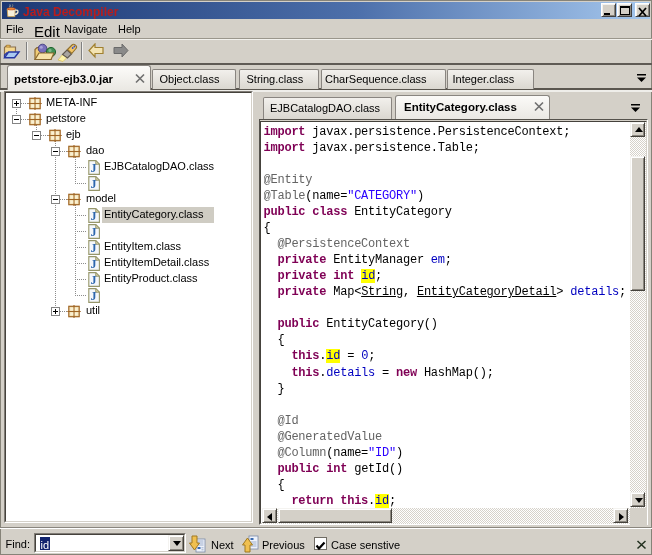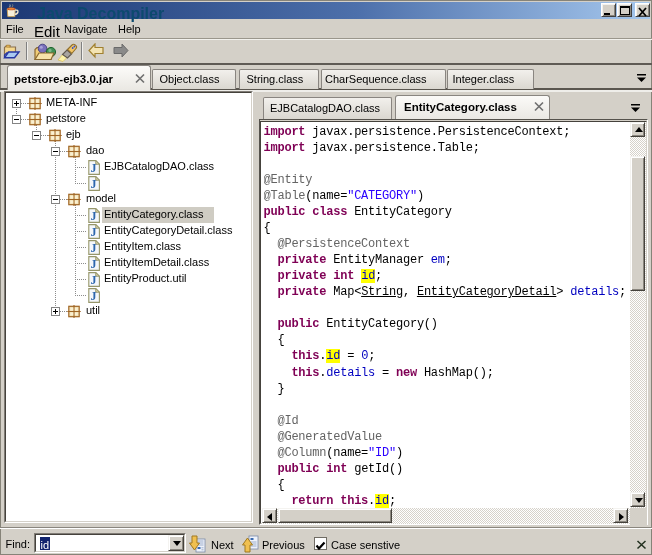--- a/index.html
+++ b/index.html
@@ -31,21 +31,21 @@
 
 <div class="abs" style="left:2px;top:2px;width:648px;height:17px;background:linear-gradient(to right,#1c3874,#4d70ab 55%,#a6c8ee)"></div>
 <svg class="abs" style="left:4px;top:3px" width="16" height="15" viewBox="0 0 16 15">
  <path d="M3.2 5.8 L11.2 5.8 L10.9 13.6 L3.8 13.6 Z" fill="#f6efdb" stroke="#caa258" stroke-width="0.9"></path>
  <path d="M11.2 7.2 Q14.4 6.6 13.9 9 Q13.4 11.2 10.8 11.3" fill="none" stroke="#efe6cd" stroke-width="1.4"></path>
  <ellipse cx="7.2" cy="5.9" rx="4" ry="1.4" fill="#c8501e"></ellipse>
  <ellipse cx="7.2" cy="5.7" rx="3.1" ry="1" fill="#e88838"></ellipse>
  <path d="M5.6 4.2 Q6.6 2.9 5.9 1.5" fill="none" stroke="#b0b8b0" stroke-width="1"></path>
  <path d="M8.2 3.9 Q9.2 2.7 8.6 1.4" fill="none" stroke="#808880" stroke-width="1"></path>
 </svg>
-<div class="abs" style="left:37px;top:4.5px;font-size:16px;font-weight:bold;color:#0c4a6e">Java Decompiler</div>
+<div class="abs" style="left:23px;top:4.5px;font-size:12px;font-weight:bold;color:#b91c1c">Java Decompiler</div>
 <div class="tb-btn" style="left:601px;top:3px">
     <div class="abs" style="left:2px;top:9px;width:6px;height:2px;background:#000"></div>
   </div>
 <div class="tb-btn" style="left:617px;top:3px">
     <div class="abs" style="left:2px;top:1.5px;width:10px;height:9px;border:1.5px solid #000;border-top-width:2.5px"></div>
   </div>
 <div class="tb-btn" style="left:635px;top:3px"><svg width="13" height="12">
       <path d="M3 2 L10 10 M10 2 L3 10" stroke="#000" stroke-width="1.8"></path>
     </svg></div>
 
@@ -246,24 +246,23 @@
 <path d="M7.8 0.6 L7.8 4.2 L11.4 4.2 Z" fill="#e0d8ae" stroke="#96966a" stroke-width="1"></path>
 <text x="5.6" y="12" font-family="Liberation Serif" font-size="12" font-weight="bold" fill="#2d66ad" text-anchor="middle">J</text>
 </svg>
 <div class="trow" style="left:40px;top:3px">META-INF</div>
 <div class="trow" style="left:40px;top:19px">petstore</div>
 <div class="trow" style="left:60px;top:35px">ejb</div>
 <div class="trow" style="left:80px;top:51px">dao</div>
 <div class="trow" style="left:98px;top:67px">EJBCatalogDAO.class</div>
 <div class="trow" style="left:80px;top:99px">model</div>
 <div class="trow" style="left:98px;top:115px">EntityCategory.class</div>
-<div class="trow" style="left:98px;top:131px">EntityCategoryDetail.class</div>
 <div class="trow" style="left:98px;top:147px">EntityItem.class</div>
 <div class="trow" style="left:98px;top:163px">EntityItemDetail.class</div>
-<div class="trow" style="left:98px;top:179px">EntityProduct.util</div>
+<div class="trow" style="left:98px;top:179px">EntityProduct.class</div>
 <div class="trow" style="left:80px;top:211px">util</div>
 </div>
 
 <div class="itab" style="left:263px;top:97px;width:129px;height:22px">
     <span style="top:4px;left:6px">EJBCatalogDAO.class</span>
   </div>
 <div class="abs" style="left:395px;top:95px;width:155px;height:24px;border:1px solid #898580;border-bottom:none;border-radius:3px 3px 0 0;background:linear-gradient(#fbfaf8,#eae8e3)"></div>
 <div class="abs" style="left:404px;top:101px;font-size:11.5px;font-weight:bold">EntityCategory.class</div>
 <svg class="abs" style="left:533px;top:101px" width="12" height="11">
     <path d="M2 1.5 L10 9.5 M10 1.5 L2 9.5" stroke="#6f6f6f" stroke-width="1.6"></path>

